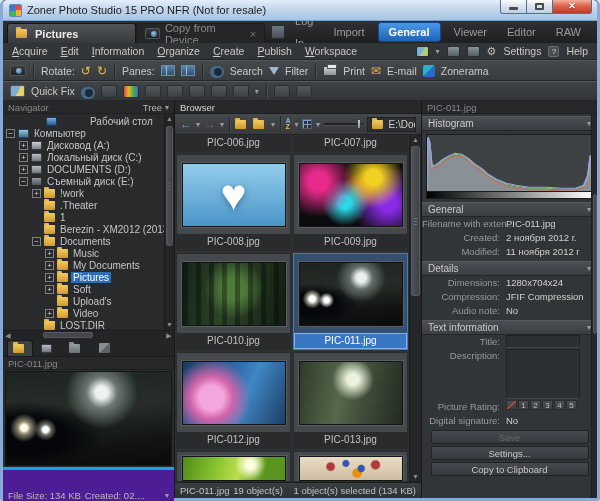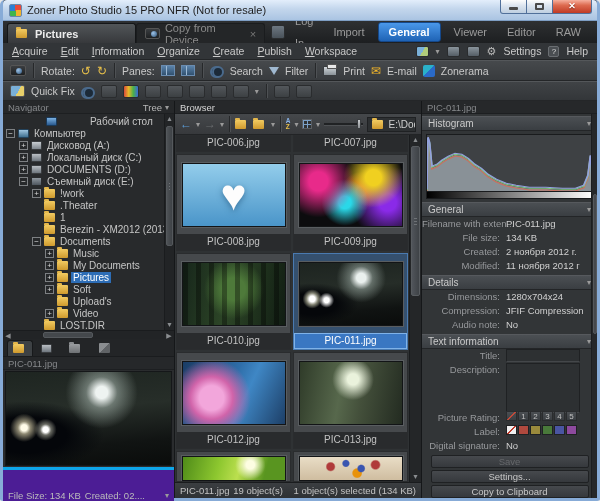--- a/index.html
+++ b/index.html
@@ -669,24 +669,20 @@
       <div class="sechead">
         <span>General</span>
         <span class="dd">▾</span>
       </div>
       <div id="general-rows">
           <div class="irow">
             <span class="ilabel">Filename with exten...</span>
             <span class="ival">PIC-011.jpg</span>
           </div>
           <div class="irow">
-            <span class="ilabel">File size:</span>
-            <span class="ival">134 KB</span>
-          </div>
-          <div class="irow">
             <span class="ilabel">Created:</span>
             <span class="ival">2 ноября 2012 г.</span>
           </div>
           <div class="irow">
             <span class="ilabel">Modified:</span>
             <span class="ival">11 ноября 2012 г</span>
           </div>
         </div>
       <div class="sechead">
         <span>Details</span>
@@ -723,31 +719,20 @@
         <span class="rating" id="rating-row">
             <span class="ratebox slash"></span>
             <span class="ratebox">1</span>
             <span class="ratebox">2</span>
             <span class="ratebox">3</span>
             <span class="ratebox">4</span>
             <span class="ratebox">5</span>
           </span>
       </div>
       <div class="irow">
-        <span class="ilabel">Label:</span>
-        <span class="rating" id="label-row">
-            <span class="swatch slash"></span>
-            <span class="swatch" style="background: rgb(176, 73, 62);"></span>
-            <span class="swatch" style="background: rgb(154, 138, 60);"></span>
-            <span class="swatch" style="background: rgb(73, 121, 58);"></span>
-            <span class="swatch" style="background: rgb(74, 85, 162);"></span>
-            <span class="swatch" style="background: rgb(142, 74, 158);"></span>
-          </span>
-      </div>
-      <div class="irow">
         <span class="ilabel">Digital signature:</span>
         <span class="ival">No</span>
       </div>
       <button class="ibtn disabled">Save</button>
       <button class="ibtn">Settings...</button>
       <button class="ibtn">Copy to Clipboard</button>
       <div class="rsb">
         <div class="sbthumb"></div>
       </div>
     </div>

